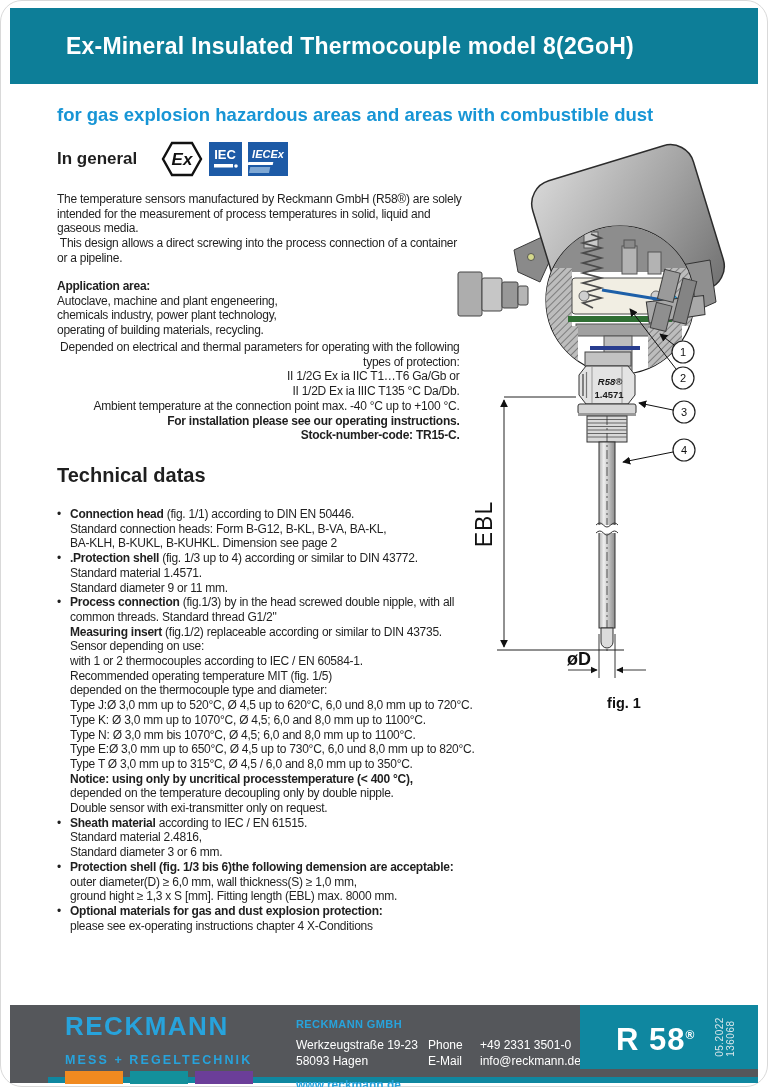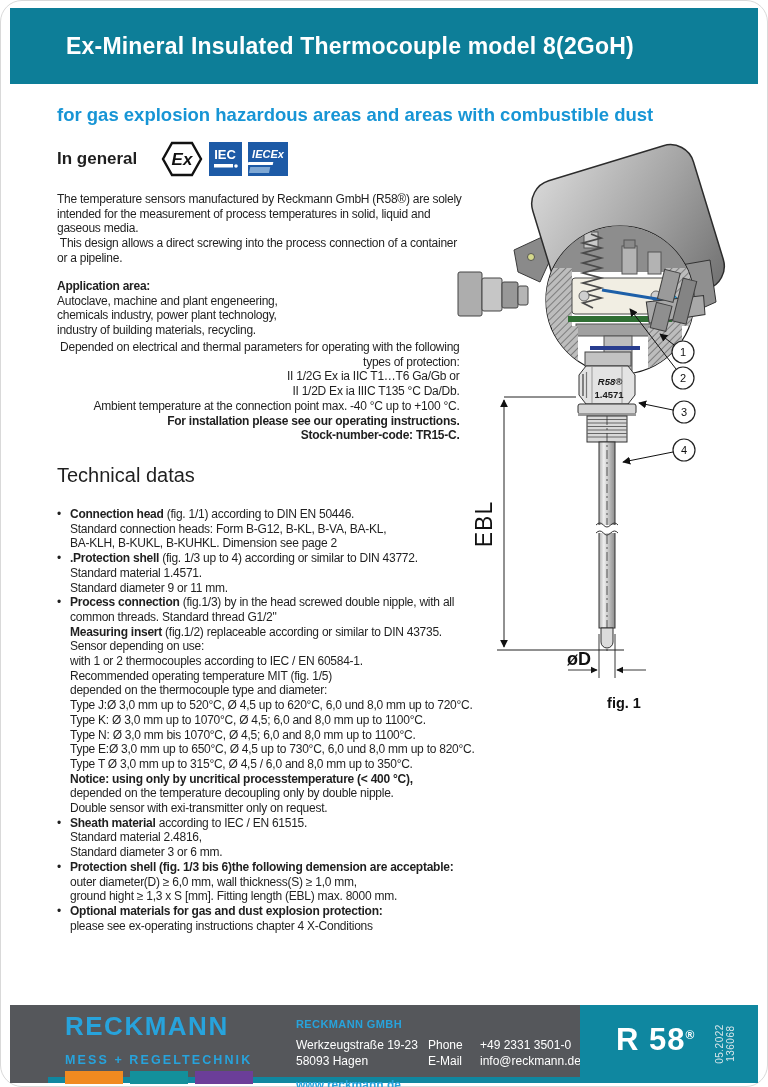--- a/index.html
+++ b/index.html
@@ -16,21 +16,21 @@
   .ingeneral .lbl{font-size:17px;font-weight:bold;}
   .logos{display:flex;align-items:center;gap:6px;}
 
   
   .txt{position:absolute;left:57px;font-size:12px;line-height:14.7px;letter-spacing:-0.25px;}
   .txt .ln{white-space:pre;}
   .bd{font-weight:bold;}
   #intro{top:192px;}
   #app{top:279px;}
   #prot{top:340px;text-align:right;}
-  .h2{position:absolute;left:57px;top:464px;font-size:20px;font-weight:normal;letter-spacing:0;}
+  .h2{position:absolute;left:57px;top:464px;font-size:20px;font-weight:bold;letter-spacing:0;}
   #tech{top:507px;}
   #tech .ln{position:relative;padding-left:13px;}
   #tech .ln .dot{position:absolute;left:0;top:0;}
 
   
   .figwrap{position:absolute;left:452px;top:148px;width:312px;height:580px;}
   .figwrap svg{overflow:visible;display:block;}
 
   
   .footer{position:absolute;left:10px;top:1005px;width:748px;height:78px;background:var(--footer-bg,#55575b);}
@@ -41,21 +41,21 @@
   .bars{display:flex;gap:7px;margin-top:4px;width:190px;}
   .bars i{width:58px;height:13px;display:block;}
   .bar-o{background:var(--bar-orange,#f18a20);}
   .bar-t{background:var(--bar-teal,#13909b);}
   .bar-p{background:var(--bar-purple,#6b3e99);}
   .tagline{font-style:italic;color:#fff;font-size:12px;margin-top:5px;text-align:right;width:190px;}
   .cblock{position:absolute;left:286px;top:13px;color:#fff;font-size:12px;}
   .cblock .co{color:var(--logo-cyan,#27a3dc);font-weight:bold;font-size:11px;letter-spacing:.4px;margin-bottom:8px;}
   .addr{display:grid;grid-template-columns:132px 52px auto;line-height:15.5px;}
   .web{color:var(--logo-cyan,#27a3dc);font-weight:bold;margin-top:9px;font-size:12px;}
-  .rblock{position:absolute;right:0;top:0;width:178px;height:78px;background:var(--footer-teal,#0f87a0);text-align:center;}
+  .rblock{position:absolute;right:0;top:0;width:178px;height:64px;background:var(--footer-teal,#0f87a0);}
   .rblock .prod{position:absolute;left:36px;top:17px;color:#fff;font-size:31px;font-weight:bold;letter-spacing:1px;}
   .rblock .prod sup{font-size:12px;}
   .codes{position:absolute;right:22px;top:50%;transform:translateY(-50%) rotate(180deg);writing-mode:vertical-rl;font-size:10px;line-height:11px;color:#d9e6ea;letter-spacing:.5px;}
 </style>
 </head>
 <body>
 
 <div class="page">
 
   <div class="band">
@@ -90,21 +90,21 @@
       <div class="ln"><span>The temperature sensors manufactured by Reckmann GmbH (R58®) are solely</span></div>
       <div class="ln"><span>intended for the measurement of process temperatures in solid, liquid and</span></div>
       <div class="ln"><span>gaseous media.</span></div>
       <div class="ln"><span> This design allows a direct screwing into the process connection of a container</span></div>
       <div class="ln"><span>or a pipeline.</span></div>
     </div>
   <div class="txt" id="app">
       <div class="ln"><span class="bd">Application area:</span></div>
       <div class="ln"><span>Autoclave, machine and plant engeneering,</span></div>
       <div class="ln"><span>chemicals industry, power plant technology,</span></div>
-      <div class="ln"><span>industry of building materials, recycling.</span></div>
+      <div class="ln"><span>operating of building materials, recycling.</span></div>
     </div>
   <div class="txt" id="prot">
       <div class="ln"><span> Depended on electrical and thermal parameters for operating with the following</span></div>
       <div class="ln"><span>types of protection:</span></div>
       <div class="ln"><span>II 1/2G Ex ia IIC T1…T6 Ga/Gb or</span></div>
       <div class="ln"><span>II 1/2D Ex ia IIIC T135 °C Da/Db.</span></div>
       <div class="ln"><span>Ambient temperature at the connection point max. -40 °C up to +100 °C.</span></div>
       <div class="ln"><span class="bd">For installation please see our operating instructions.</span></div>
       <div class="ln"><span class="bd">Stock-number-code: TR15-C.</span></div>
     </div>

